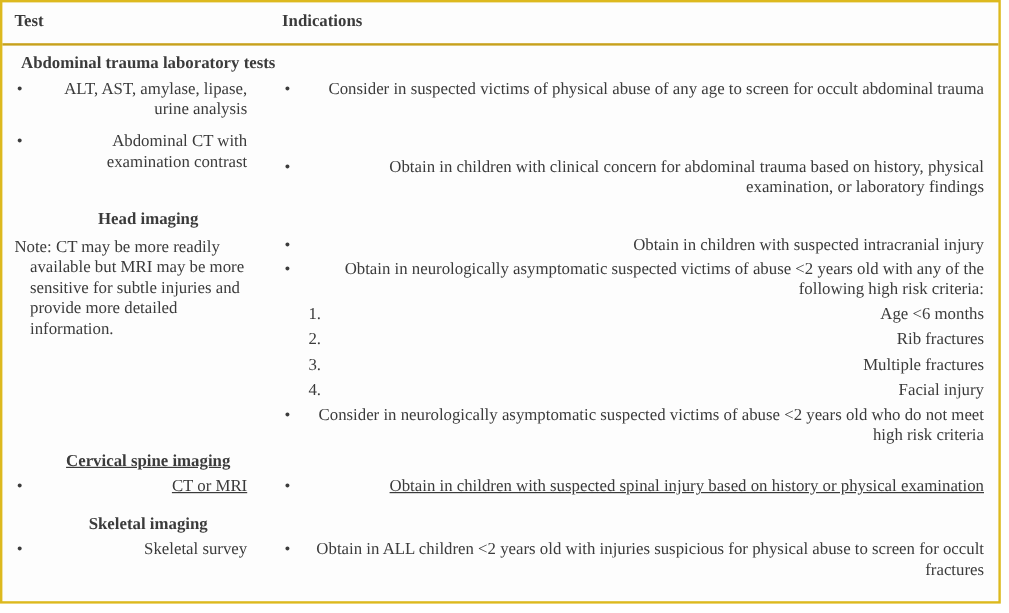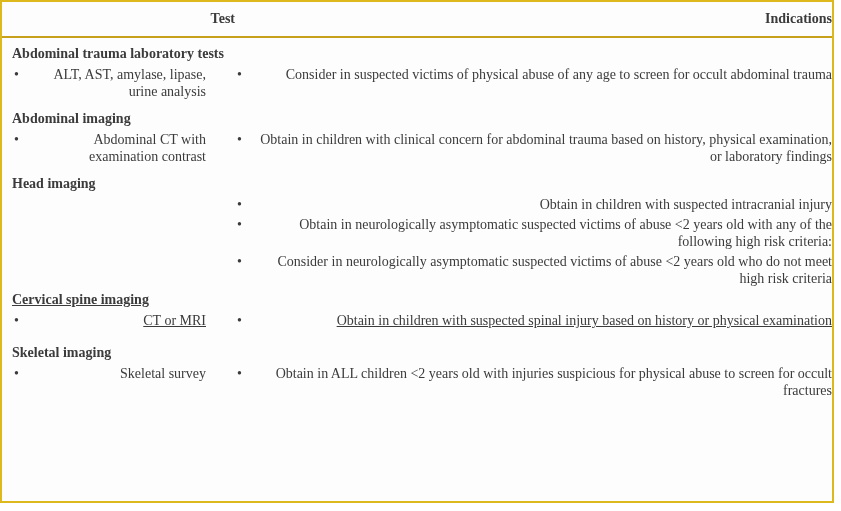--- a/index.html
+++ b/index.html
@@ -25,34 +25,34 @@
   .grid2 {
     display: grid;
     grid-template-columns: 233px 1fr;
   }
   .thead {
     padding: 8px 0 8px;
     border-bottom: 2px solid var(--rule);
     font-weight: bold;
     font-size: 14px;
     line-height: 18px;
-    text-align: right;
   }
   .thead .col1 { padding-left: 10px; }
   .row { margin-top: 7px; }
   .row.gap-lg { margin-top: 1px; text-decoration: underline; }
   .row.gap-md { margin-top: 12px; }
   .cell-left { padding-left: 10px; font-size: 14px; line-height: 17px; }
-  .cell-right { padding-top: 21px; font-size: 14px; line-height: 17px; }
+  .cell-right { padding-top: 21px; padding-right: 12px; font-size: 14px; line-height: 17px; }
   h3.cat {
     margin: 0 0 3px 0;
     font-size: 14px;
     line-height: 18px;
     font-weight: bold;
     white-space: nowrap;
+    text-align: center;
   }
   ul.blist {
     list-style: none;
     margin: 0 0 0 2px;
     padding: 0;
   }
   ul.blist > li {
     position: relative;
     padding-left: 13px;
     margin-bottom: 3px;
@@ -100,41 +100,47 @@
     </div>
     <div class="cell-right">
       <ul class="blist">
         <li>Consider in suspected victims of physical abuse of any age to screen for occult abdominal trauma</li>
       </ul>
     </div>
   </div>
 
   <div class="grid2 row">
     <div class="cell-left">
-      <h3 class="cat">Abdominal imaging</h3>
       <ul class="blist">
         <li>Abdominal CT with examination contrast</li>
       </ul>
     </div>
     <div class="cell-right">
       <ul class="blist">
         <li>Obtain in children with clinical concern for abdominal trauma based on history, physical examination, or laboratory findings</li>
       </ul>
     </div>
   </div>
 
   <div class="grid2 row">
     <div class="cell-left">
       <h3 class="cat">Head imaging</h3>
+      <p class="note">Note: CT may be more readily available but MRI may be more sensitive for subtle injuries and provide more detailed information.</p>
     </div>
     <div class="cell-right">
       <ul class="blist">
         <li>Obtain in children with suspected intracranial injury</li>
         <li>
           <span>Obtain in neurologically asymptomatic suspected victims of abuse &lt;2 years old with any of the following high risk criteria:</span>
+          <ol class="numlist">
+            <li>Age &lt;6 months</li>
+            <li>Rib fractures</li>
+            <li>Multiple fractures</li>
+            <li>Facial injury</li>
+          </ol>
         </li>
         <li>Consider in neurologically asymptomatic suspected victims of abuse &lt;2 years old who do not meet high risk criteria</li>
       </ul>
     </div>
   </div>
 
   <div class="grid2 row gap-lg">
     <div class="cell-left">
       <h3 class="cat">Cervical spine imaging</h3>
       <ul class="blist">

